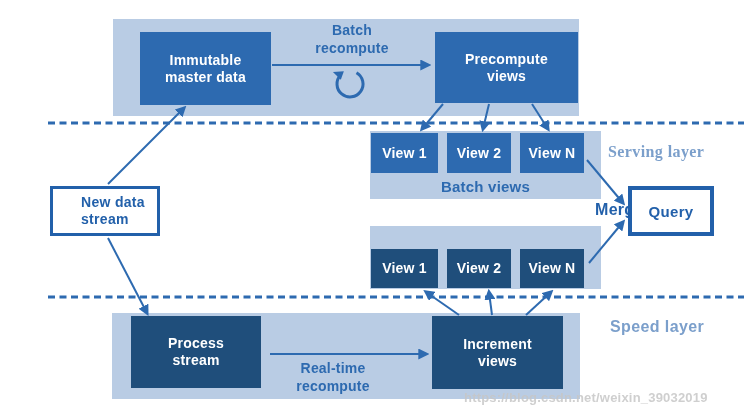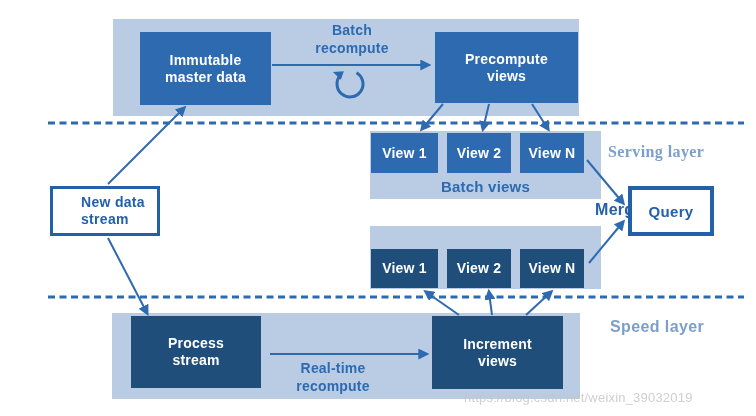--- a/index.html
+++ b/index.html
@@ -72,21 +72,21 @@
 stream</div>
 
   <div class="box dark" style="left:131px;top:316px;width:130px;height:72px;">Process
 stream</div>
   <div class="box dark" style="left:432px;top:316px;width:131px;height:73px;">Increment
 views</div>
   <div class="blue-label" style="left:273px;top:360px;width:120px;">Real-time
 recompute</div>
   <div class="layer-label" style="left:610px;top:318px;">Speed layer</div>
 
-  <div class="watermark" style="left:464px;top:390px;">https://blog.csdn.net/weixin_39032019</div>
+  <div class="watermark" style="left:464px;top:390px;font-weight:bold;">https://blog.csdn.net/weixin_39032019</div>
 
   <svg class="overlay" viewBox="0 0 756 416" xmlns="http://www.w3.org/2000/svg">
     <defs>
       <marker id="ah" viewBox="0 0 10 10" refX="7" refY="5" markerWidth="5.5" markerHeight="5.5" orient="auto-start-reverse">
         <path d="M0,0 L10,5 L0,10 z" fill="#2d6ab0"></path>
       </marker>
     </defs>
 
     <line x1="48" y1="123" x2="744" y2="123" stroke="#2d6ab0" stroke-width="3" stroke-dasharray="7 4.5"></line>
     <line x1="48" y1="297" x2="744" y2="297" stroke="#2d6ab0" stroke-width="3" stroke-dasharray="7 4.5"></line>

